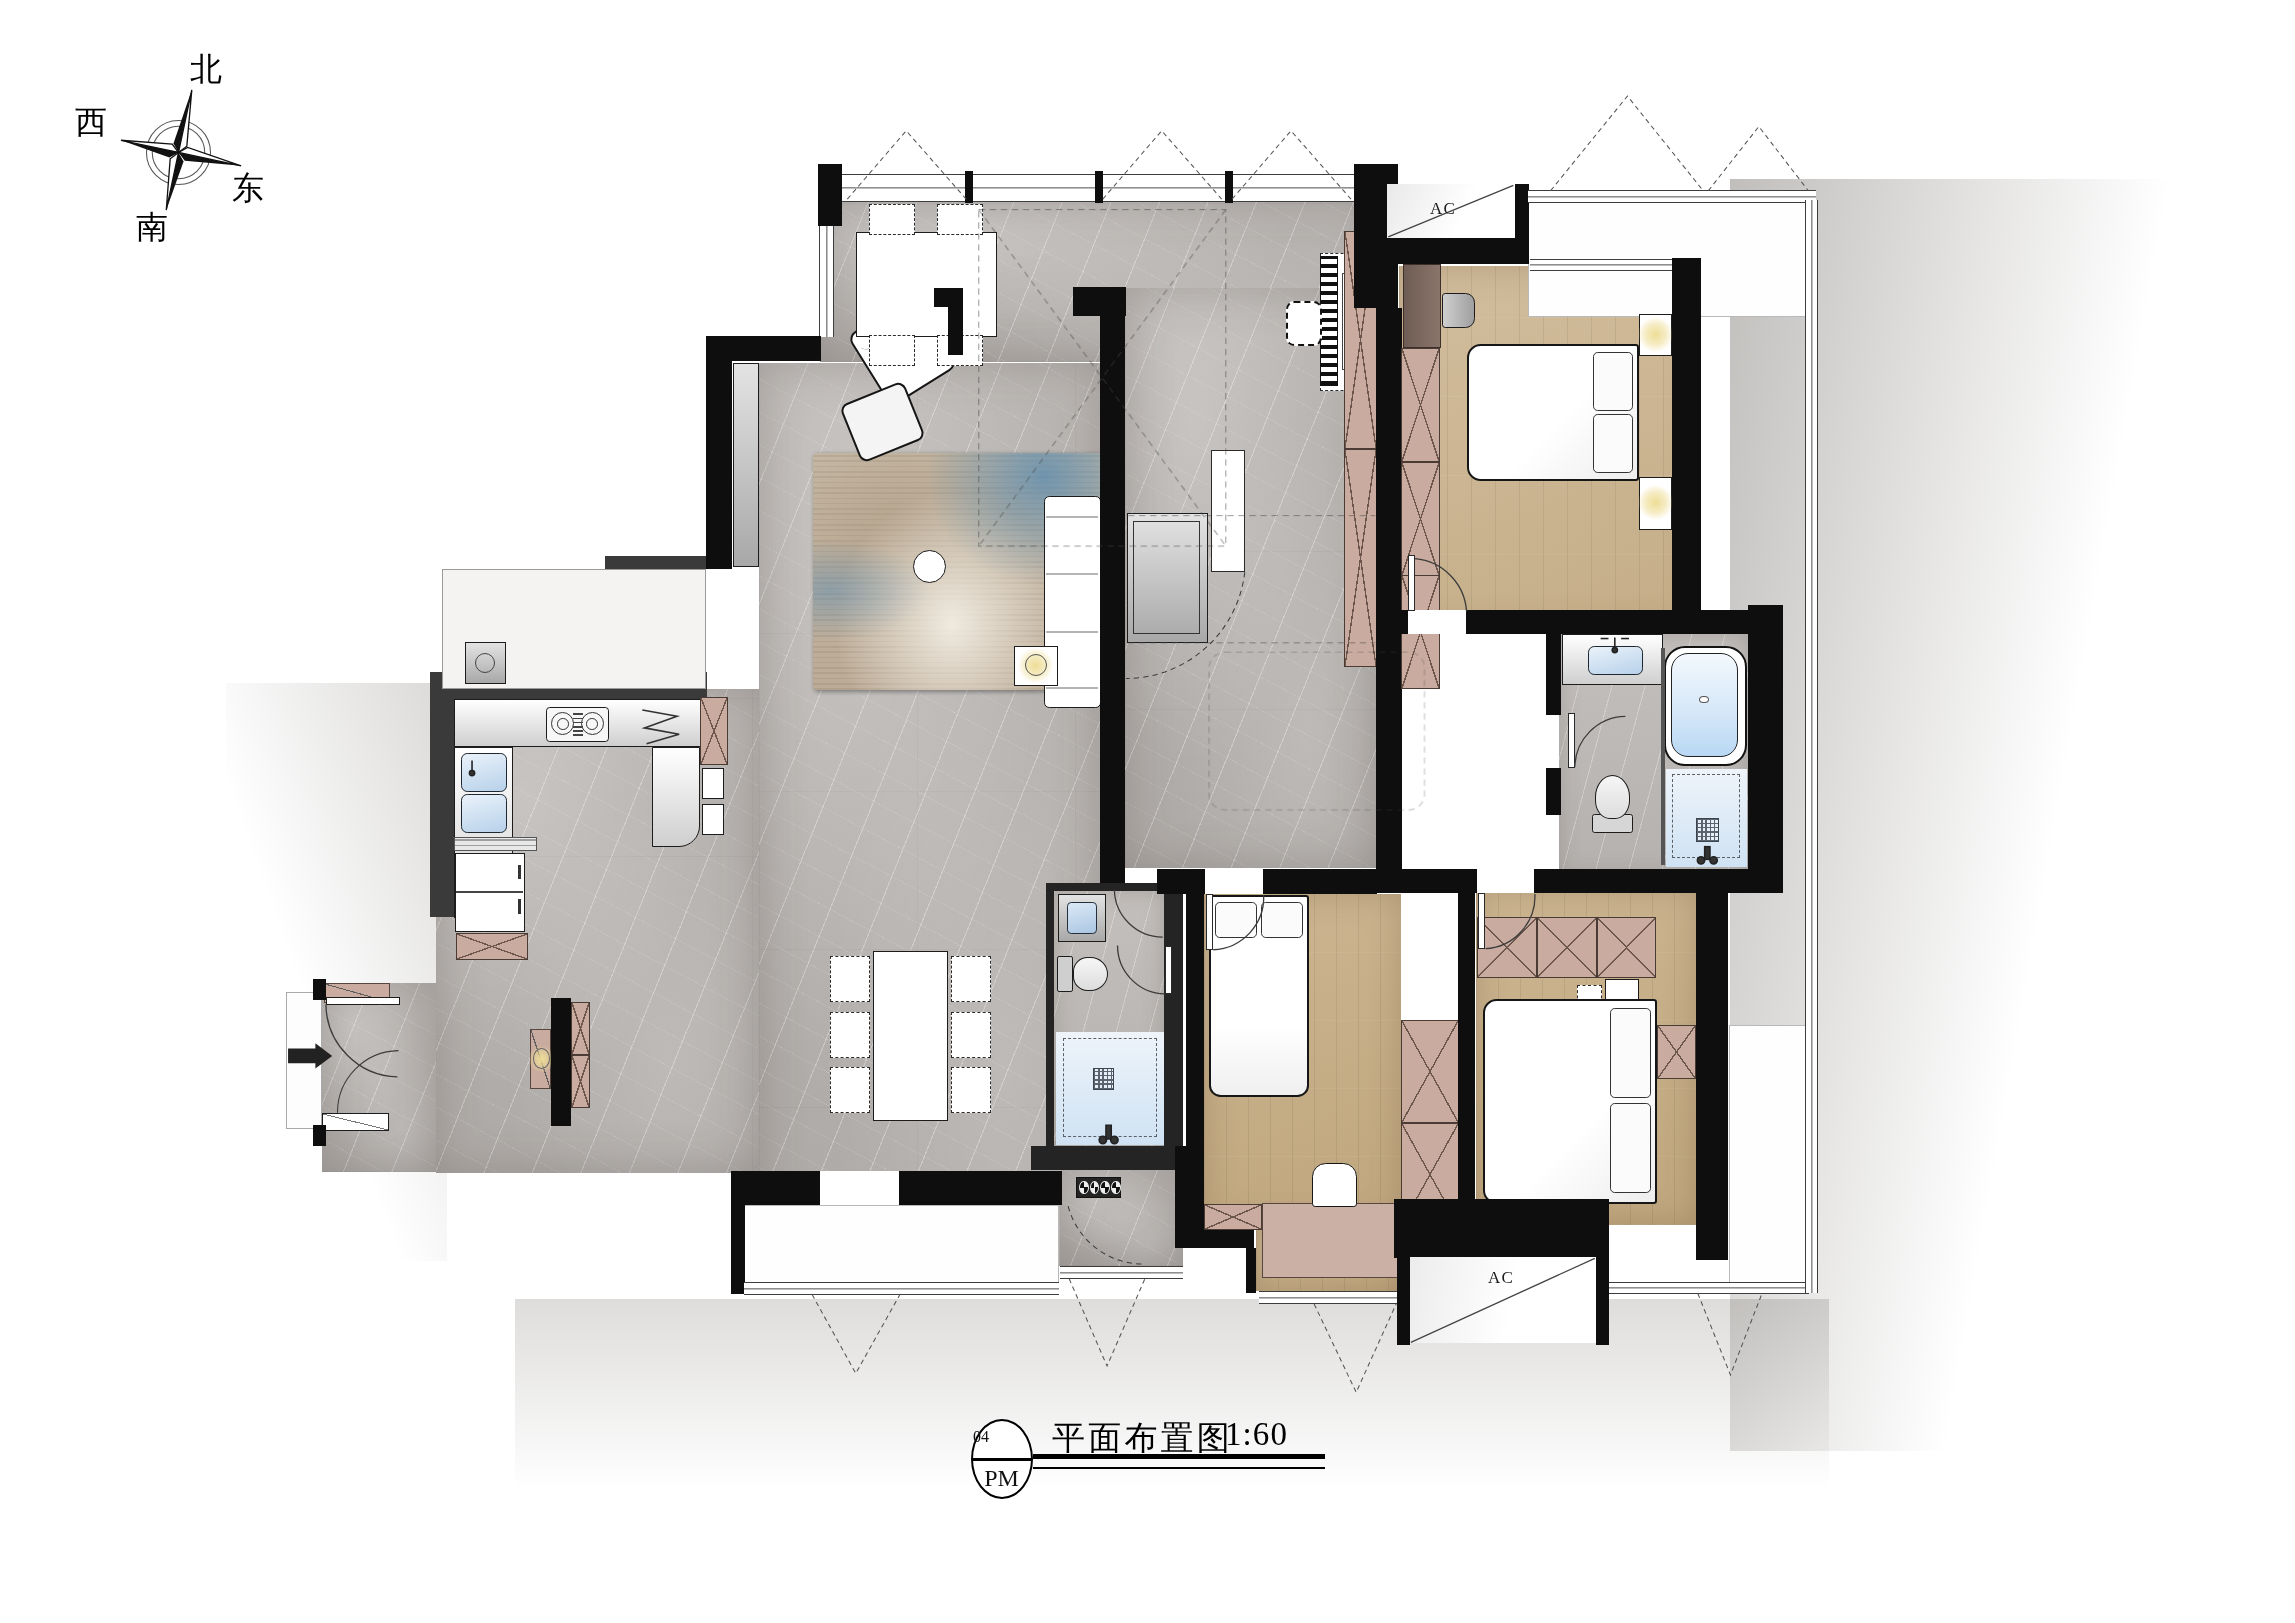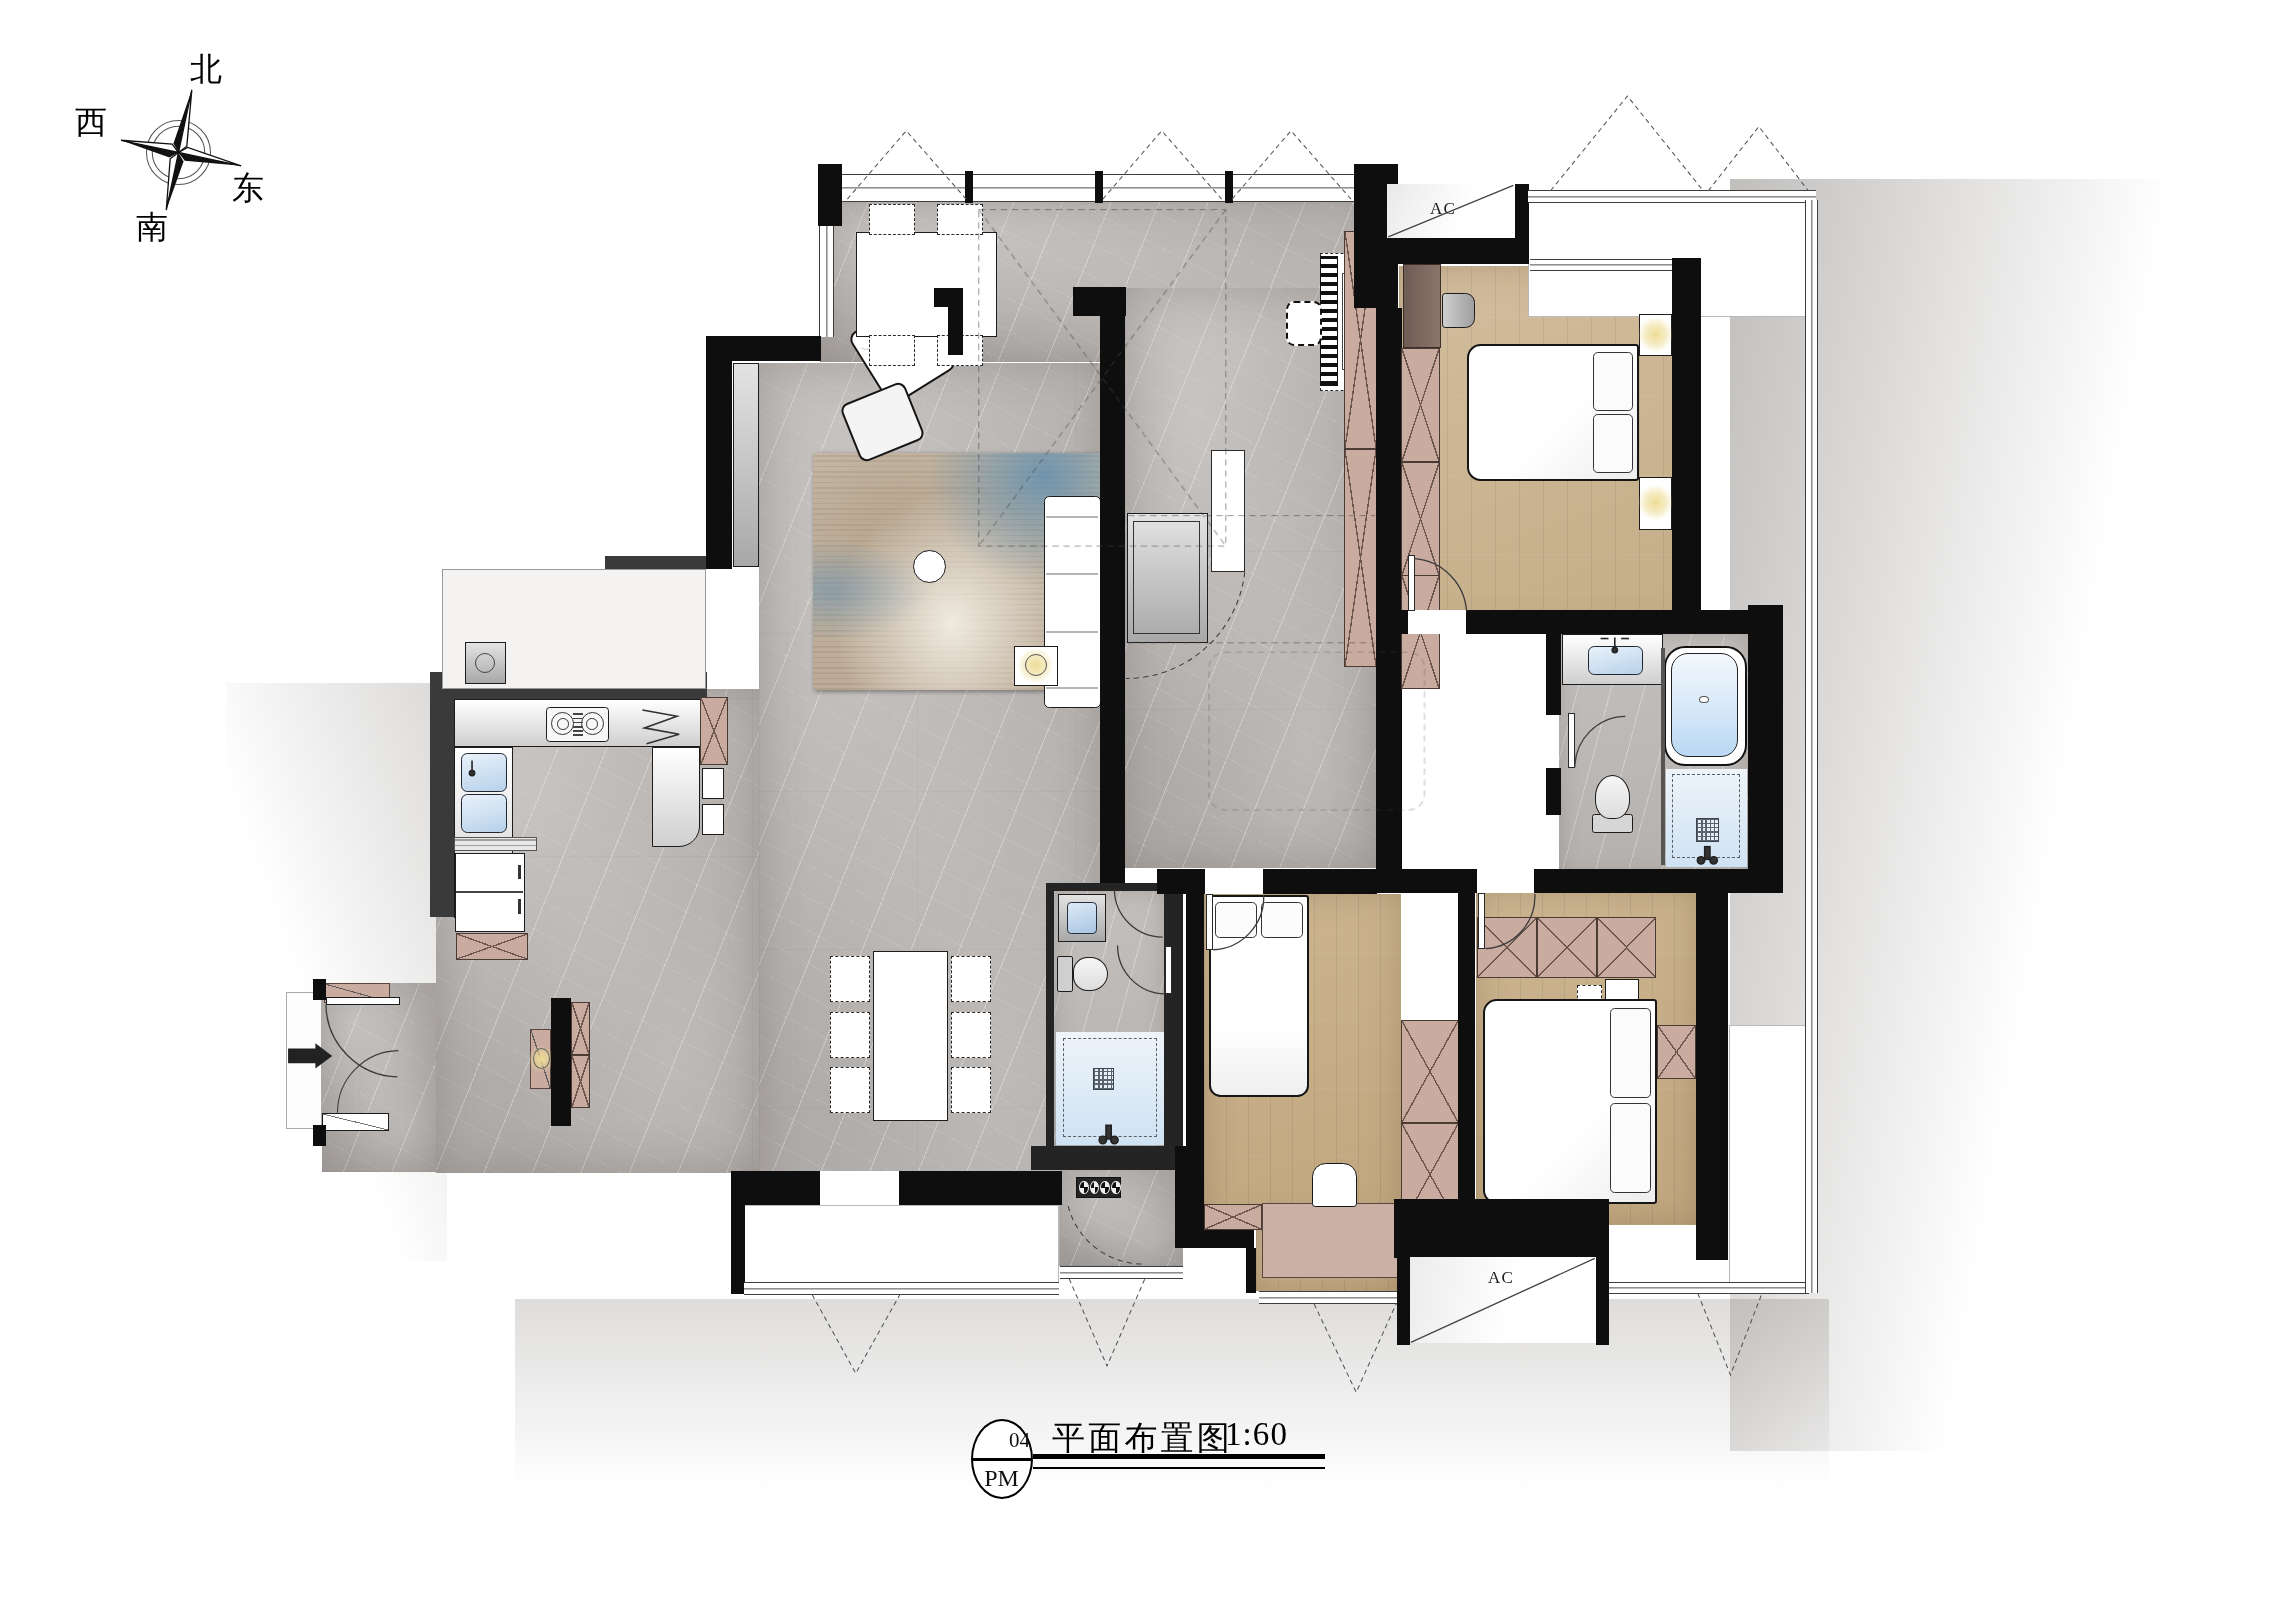--- a/index.html
+++ b/index.html
@@ -397,21 +397,21 @@
       <path d="M-112,0 L-15,-13 L0,0 Z" fill="#fff" stroke="#111" stroke-width="2.5"></path>
       <path d="M-112,0 L-15,13 L0,0 Z" fill="#111"></path>
     </g>
   </svg>
   <span class="lbl cjk" style="left:190px;top:48px">北</span>
   <span class="lbl cjk" style="left:75px;top:101px">西</span>
   <span class="lbl cjk" style="left:232px;top:167px">东</span>
   <span class="lbl cjk" style="left:136px;top:206px">南</span>
 
   <div class="a" style="left:971px;top:1419px;width:62px;height:80px;border:2.6px solid #000;border-radius:50%;background:#fff">
-     <div class="a" style="left:0;top:7.4px;width:57px;text-align:right;font-size:21px">04</div>
+     <div class="a" style="left:0;top:7.4px;width:57px;text-align:left;font-size:16px">04</div>
      <div class="a" style="left:-1.1px;top:37px;width:59px;height:2.6px;background:#000"></div>
      <div class="a" style="left:0;top:44px;width:57px;text-align:center;font-size:24px">PM</div>
   </div>
   <div class="a" style="left:1033px;top:1454px;width:292px;height:5.3px;background:#000"></div>
   <div class="a" style="left:1033px;top:1467px;width:292px;height:1.6px;background:#000"></div>
   <span class="lbl ttl" style="left:1052px;top:1416px">平面布置图</span>
   <span class="lbl ttl" style="left:1225px;top:1416px;letter-spacing:1.1px">1:60</span>
 
 </div>
 

